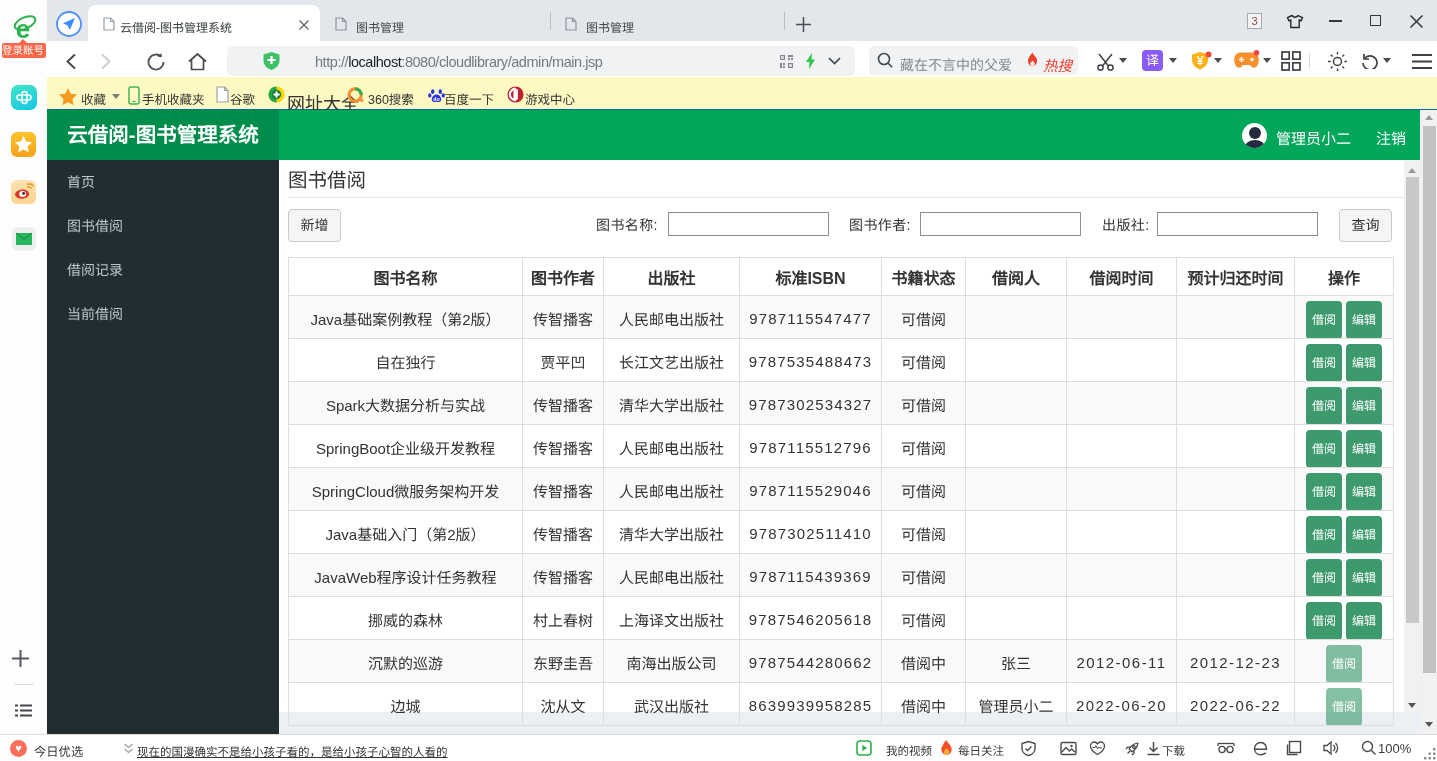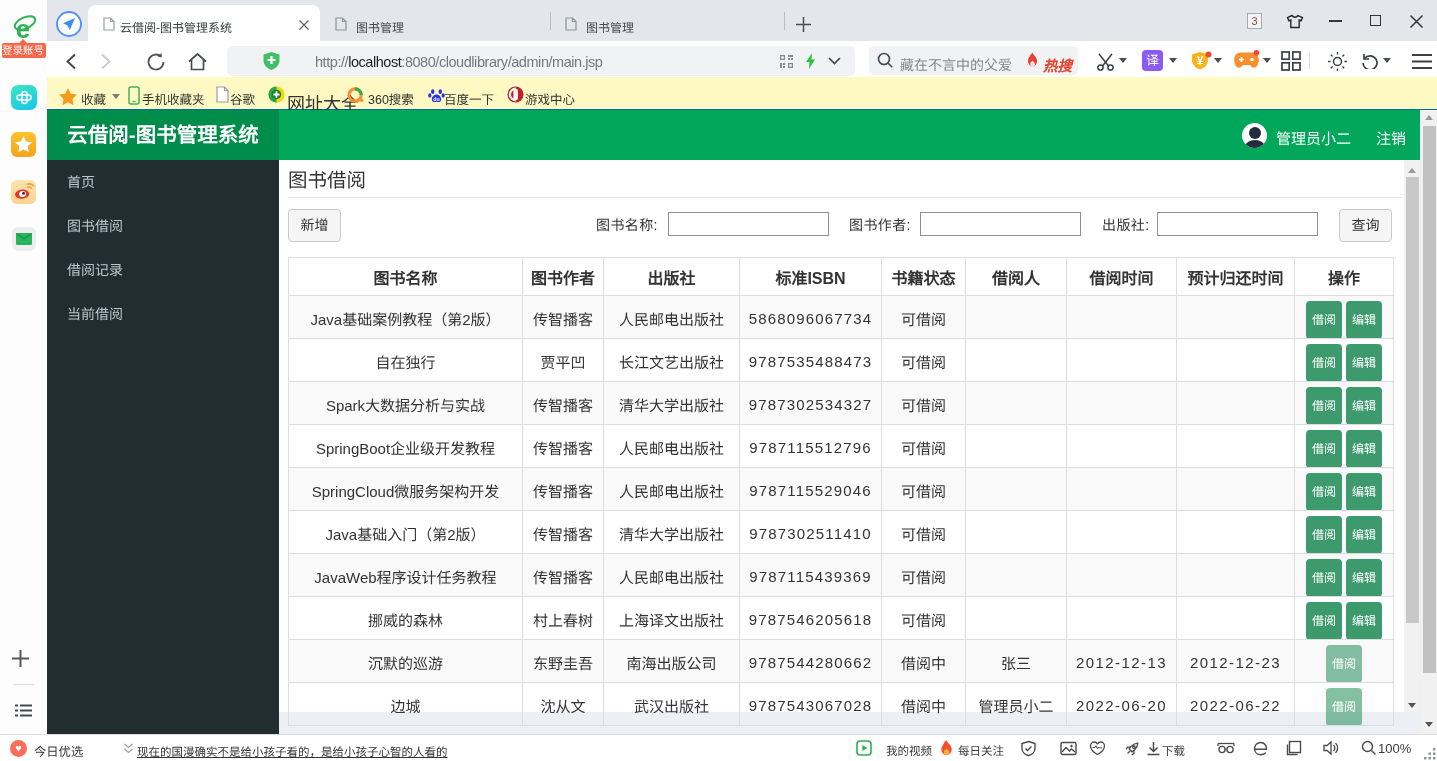--- a/index.html
+++ b/index.html
@@ -155,21 +155,21 @@
   <div class="abs" style="left:822px;top:5px;width:209px;height:29px;background:#f1f2f4;border-radius:5px"></div>
   <svg class="abs" style="left:830px;top:11px" width="17" height="17" viewBox="0 0 17 17">
       <circle cx="7" cy="7" r="5.5" fill="none" stroke="#43464a" stroke-width="1.6"></circle>
       <path d="M11.2 11.2l4 4" stroke="#43464a" stroke-width="1.6"></path>
     </svg>
   <div class="abs" style="left:853px;top:13px;font-size:14px;color:#82878c">藏在不言中的父爱</div>
   <svg class="abs" style="left:977px;top:11px" width="17" height="17" viewBox="0 0 15 17">
       <path d="M7.5 0.5C8 3 11.5 4.5 12 8c.5 3.5-1.8 6.3-4.5 6.3S2.6 11.5 3.1 8c.3-2 1.6-2.7 2-4.4C6 2.6 6.8 1.6 7.5.5z" fill="#e8402d"></path>
       <path d="M7.6 14.3c-1.5 0-2.6-1.1-2.4-2.6.2-1.4 1.3-1.8 2.2-3.2.7 1.3 2.3 1.7 2.5 3.2.2 1.5-.9 2.6-2.3 2.6z" fill="#fff" fill-opacity=".85"></path>
     </svg>
-  <div class="abs" style="left:996px;top:13px;font-size:14.5px;color:#e8402d;font-weight:bold;font-style:italic">热搜</div>
+  <div class="abs" style="left:996px;top:13px;font-size:14.5px;color:#e8402d;font-weight:normal;font-style:italic">热搜</div>
   <svg class="abs" style="left:1049px;top:12px" width="19" height="18" viewBox="0 0 19 18">
       <path d="M3 1l9.5 12M16 1L6.5 13" stroke="#3d4044" stroke-width="1.5"></path>
       <circle cx="4.5" cy="14.5" r="2.6" fill="none" stroke="#3d4044" stroke-width="1.5"></circle>
       <circle cx="14.5" cy="14.5" r="2.6" fill="none" stroke="#3d4044" stroke-width="1.5"></circle>
     </svg>
   <svg class="abs" style="left:1072px;top:17px" width="8" height="5" viewBox="0 0 8 5">
       <path d="M0 0h8L4 5z" fill="#4a4d51"></path>
     </svg>
   <div class="abs" style="left:1095px;top:9px;width:21px;height:21px;background:#8a5cf5;border-radius:4px;color:#fff;font-size:13px;text-align:center;line-height:21px">译</div>
   <svg class="abs" style="left:1122px;top:17px" width="8" height="5" viewBox="0 0 8 5">
@@ -309,21 +309,21 @@
             <th>书籍状态</th>
             <th>借阅人</th>
             <th>借阅时间</th>
             <th>预计归还时间</th>
             <th>操作</th>
           </tr>
       <tr class="odd">
             <td>Java基础案例教程（第2版）</td>
             <td>传智播客</td>
             <td>人民邮电出版社</td>
-            <td>5868096067734</td>
+            <td>9787115547477</td>
             <td>可借阅</td>
             <td></td>
             <td></td>
             <td></td>
             <td><span class="gbtn">借阅</span> <span class="gbtn">编辑</span></td>
           </tr>
       <tr>
             <td>自在独行</td>
             <td>贾平凹</td>
             <td>长江文艺出版社</td>
@@ -400,29 +400,29 @@
             <td></td>
             <td><span class="gbtn">借阅</span> <span class="gbtn">编辑</span></td>
           </tr>
       <tr class="odd">
             <td>沉默的巡游</td>
             <td>东野圭吾</td>
             <td>南海出版公司</td>
             <td>9787544280662</td>
             <td>借阅中</td>
             <td>张三</td>
-            <td>2012-12-13</td>
+            <td>2012-06-11</td>
             <td>2012-12-23</td>
             <td><span class="gbtn dis">借阅</span></td>
           </tr>
       <tr>
             <td>边城</td>
             <td>沈从文</td>
             <td>武汉出版社</td>
-            <td>9787543067028</td>
+            <td>8639939958285</td>
             <td>借阅中</td>
             <td>管理员小二</td>
             <td>2022-06-20</td>
             <td>2022-06-22</td>
             <td><span class="gbtn dis">借阅</span></td>
           </tr>
     </tbody>
       </table>
   </div>
   <div class="abs" id="innersb">

